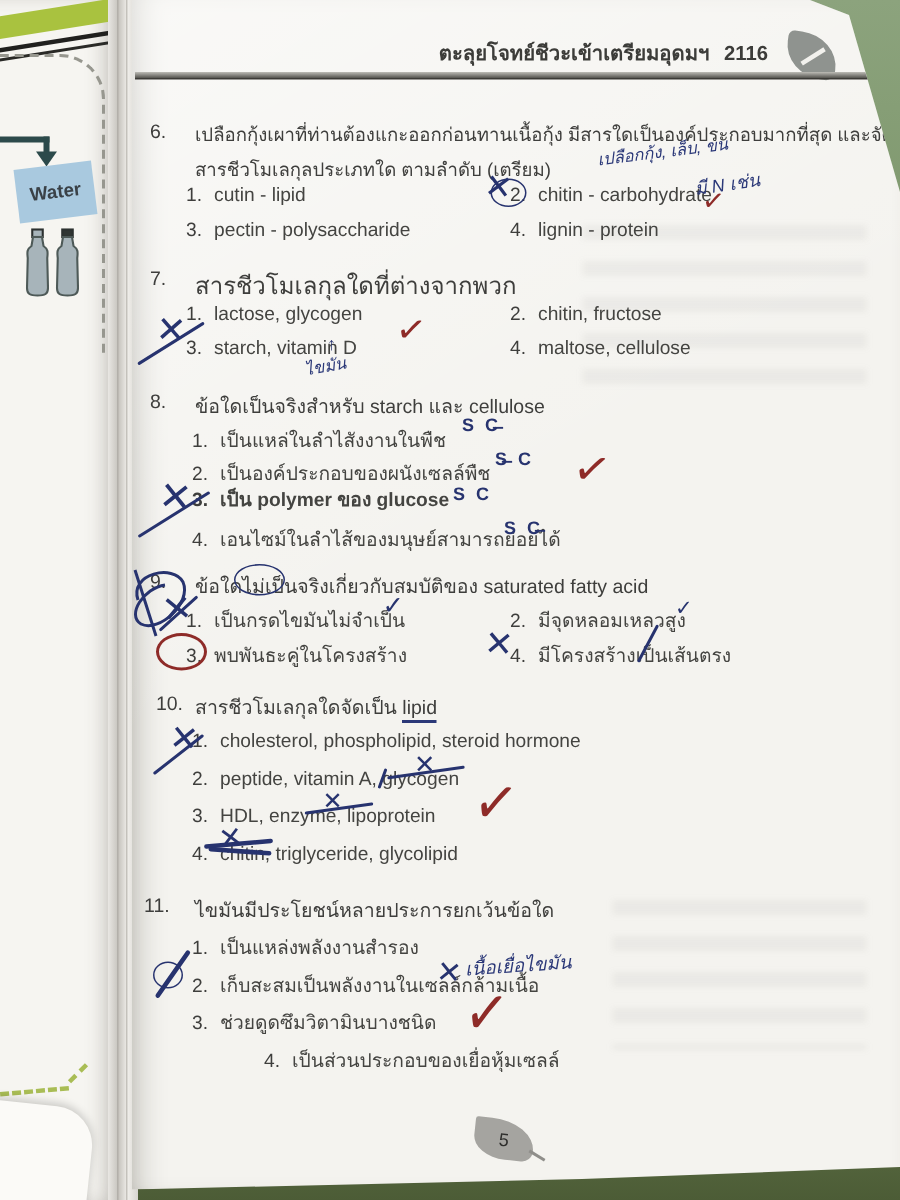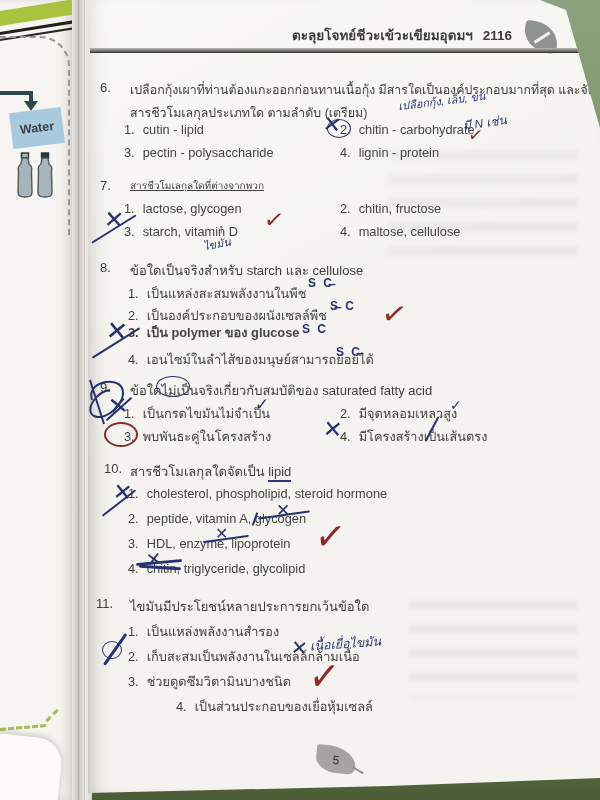--- a/index.html
+++ b/index.html
@@ -92,49 +92,49 @@
     <div class="lp-dash2"></div>
     <div class="lp-curl"></div>
   </div>
 
   <div class="spine"></div>
 
   <div class="page">
     <div class="page-grad"></div>
 
     <div class="hdr">
-      <span>ตะลุยโจทย์ชีวะเข้วะเขียมอุดมฯ</span>
+      <span>ตะลุยโจทย์ชีวะเข้าเตรียมอุดมฯ</span>
       <span style="margin-left:6px;">2116</span>
     </div>
     <div class="leaf-icon">
         <div class="slash"></div>
       </div>
     <div class="rule"></div>
 
     <div class="bleed" style="left:300px;top:150px;width:190px;height:120px;"></div>
     <div class="bleed" style="left:320px;top:600px;width:170px;height:100px;"></div>
 
     <span class="qnum" style="top:80px;">6.</span>
     <span class="qtext" style="top:80px;">เปลือกกุ้งเผาที่ท่านต้องแกะออกก่อนทานเนื้อกุ้ง มีสารใดเป็นองค์ประกอบมากที่สุด และจัดเป็น</span>
     <span class="qtext" style="top:103px;">สารชีวโมเลกุลประเภทใด ตามลำดับ (เตรียม)</span>
     <span class="choice" style="left:36px;top:122px;"><span class="c-num">1.</span><span>cutin - lipid</span></span>
     <span class="choice" style="left:252px;top:122px;"><span class="c-num">2.</span><span>chitin - carbohydrate</span></span>
     <span class="choice" style="left:36px;top:145px;"><span class="c-num">3.</span><span>pectin - polysaccharide</span></span>
     <span class="choice" style="left:252px;top:145px;"><span class="c-num">4.</span><span>lignin - protein</span></span>
 
     <span class="qnum" style="top:178px;">7.</span>
-    <span class="qtext" style="top:178px;font-size:10px;text-decoration:underline;">สารชีวโมเลกุลใดที่ต่างจากพวก</span>
+    <span class="qtext" style="top:178px;font-size:16px;">สารชีวโมเลกุลใดที่ต่างจากพวก</span>
     <span class="choice" style="left:36px;top:201px;"><span class="c-num">1.</span><span>lactose, glycogen</span></span>
     <span class="choice" style="left:252px;top:201px;"><span class="c-num">2.</span><span>chitin, fructose</span></span>
     <span class="choice" style="left:36px;top:224px;"><span class="c-num">3.</span><span>starch, vitamin D</span></span>
     <span class="choice" style="left:252px;top:224px;"><span class="c-num">4.</span><span>maltose, cellulose</span></span>
 
     <span class="qnum" style="top:260px;">8.</span>
     <span class="qtext" style="top:260px;font-size:13px;">ข้อใดเป็นจริงสำหรับ starch และ cellulose</span>
-    <span class="choice" style="left:40px;top:283px;"><span class="c-num">1.</span><span>เป็นแหล่งสะสมพลังงานในพืช</span></span>
+    <span class="choice" style="left:40px;top:283px;"><span class="c-num">1.</span><span>เป็นแหล่ในลำไสังงานในพืช</span></span>
     <span class="choice" style="left:40px;top:305px;"><span class="c-num">2.</span><span>เป็นองค์ประกอบของผนังเซลล์พืช</span></span>
     <span class="choice" style="left:40px;top:322px;font-weight:bold;"><span class="c-num">3.</span><span>เป็น polymer ของ glucose</span></span>
     <span class="choice" style="left:40px;top:349px;"><span class="c-num">4.</span><span>เอนไซม์ในลำไส้ของมนุษย์สามารถย่อยได้</span></span>
 
     <span class="qnum" style="top:380px;">9.</span>
     <span class="qtext" style="top:380px;font-size:13px;">ข้อใดไม่เป็นจริงเกี่ยวกับสมบัติของ saturated fatty acid</span>
     <span class="choice" style="left:36px;top:403px;"><span class="c-num">1.</span><span>เป็นกรดไขมันไม่จำเป็น</span></span>
     <span class="choice" style="left:252px;top:403px;"><span class="c-num">2.</span><span>มีจุดหลอมเหลวสูง</span></span>
     <span class="choice" style="left:36px;top:426px;"><span class="c-num">3.</span><span>พบพันธะคู่ในโครงสร้าง</span></span>
     <span class="choice" style="left:252px;top:426px;"><span class="c-num">4.</span><span>มีโครงสร้างเป็นเส้นตรง</span></span>

